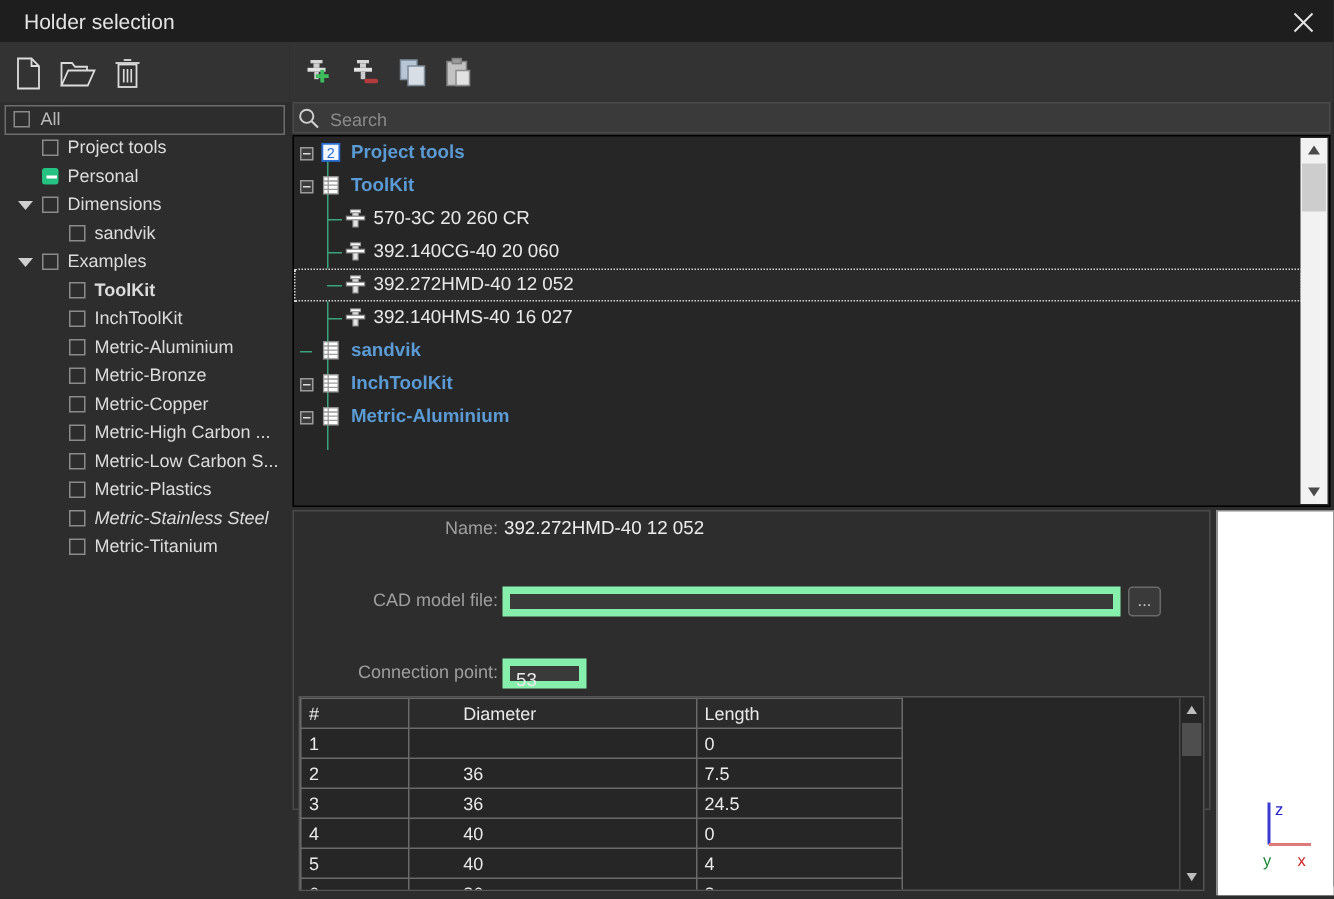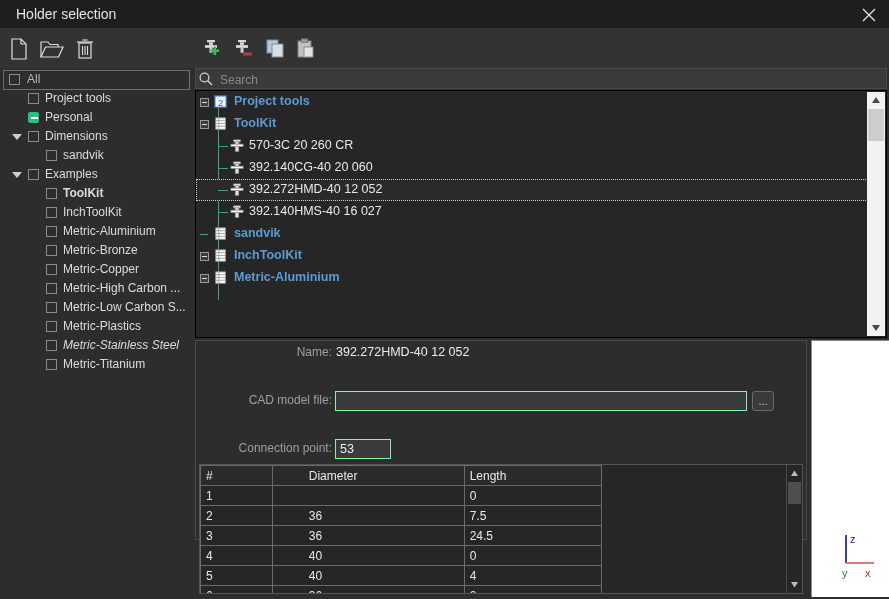--- a/index.html
+++ b/index.html
@@ -75,21 +75,21 @@
   .treescroll .arw{position:absolute;left:0;width:18px;height:16px;}
   .treescroll .arw.up{top:0;}
   .treescroll .arw.dn{bottom:0;}
   .treescroll .thumb{position:absolute;left:1px;top:17px;width:16px;height:32px;background:#cdcdcd;}
 
   
   .details{position:absolute;left:2px;top:312px;width:612px;height:200px;background:#2d2d2d;border:1px solid #4a4a4a;box-sizing:border-box;}
   .frm-row{position:relative;height:22px;}
   .frm-lbl{position:absolute;top:4px;text-align:right;color:#9f9f9f;font-size:12px;}
   .frm-val{position:absolute;color:#ececec;font-size:12.5px;}
-  .fld{position:absolute;background:#3a3a3a;border:1px solid #86efac;box-sizing:border-box;height:20px;}
+  .fld{position:absolute;background:#3a3a3a;border:5px solid #86efac;box-sizing:border-box;height:20px;}
   .fld .txt{position:absolute;left:4px;top:2px;color:#ececec;font-size:12.5px;white-space:nowrap;overflow:hidden;}
   .dotbtn{position:absolute;width:22px;height:20px;background:#3a3a3a;border:1px solid #6a6a6a;border-radius:3px;box-sizing:border-box;
           color:#c9c9c9;font-size:11px;text-align:center;line-height:18px;cursor:pointer;}
 
   .steps-lbl{position:absolute;left:0;top:4px;width:104px;text-align:right;color:#cfcfcf;font-size:12px;}
   .plusico{position:absolute;left:122px;top:2px;width:18px;height:18px;cursor:pointer;}
   .xico{position:absolute;left:152px;top:2px;width:18px;height:18px;cursor:pointer;}
 
   
   .tblwrap{position:absolute;left:3px;top:123px;width:604px;height:130px;background:#262626;border:1px solid #555;box-sizing:border-box;overflow:hidden;}

